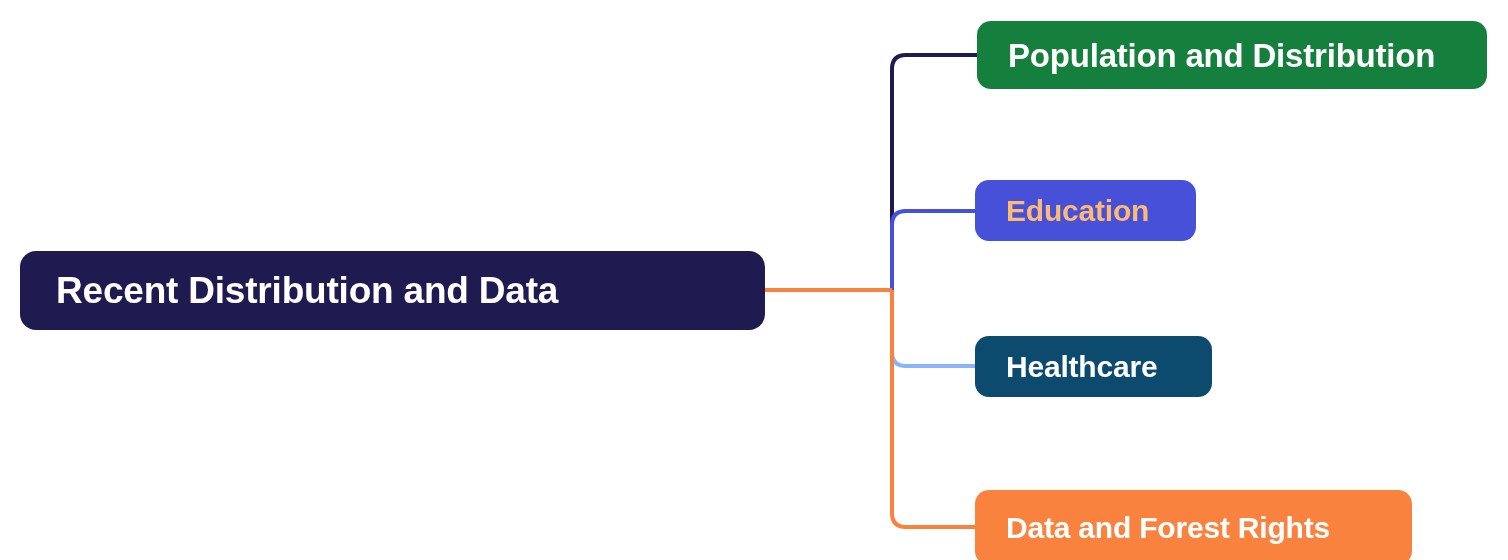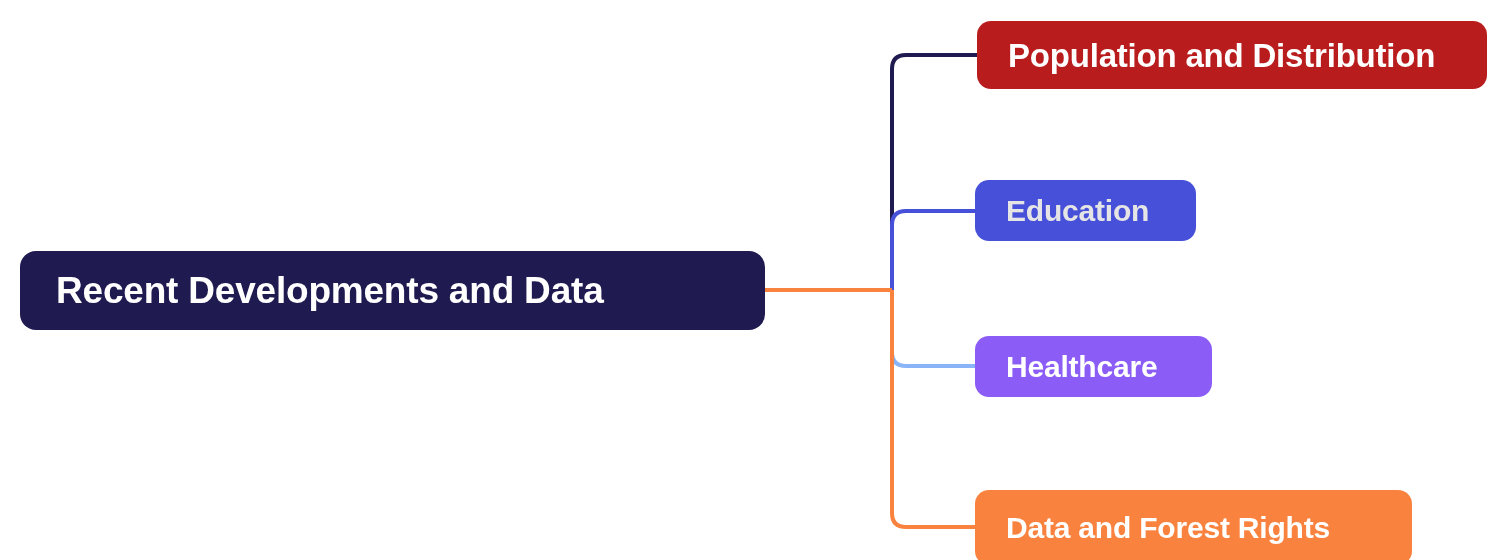--- a/index.html
+++ b/index.html
@@ -105,32 +105,32 @@
 
     <path d="M 892 292 L 892 225 Q 892 211 906 211 L 977 211" fill="none" stroke="#4750D8" stroke-width="4" stroke-linecap="butt"></path>
 
     <path d="M 892 292 L 892 352 Q 892 366 906 366 L 977 366" fill="none" stroke="#8AB4F8" stroke-width="4" stroke-linecap="butt"></path>
 
     <path d="M 765 290 L 892 290" fill="none" stroke="#F9833E" stroke-width="4" stroke-linecap="butt"></path>
     <path d="M 892 290 L 892 513 Q 892 527 906 527 L 977 527" fill="none" stroke="#F9833E" stroke-width="4" stroke-linecap="butt"></path>
   </svg>
 
   <div class="node" id="node-root" style="background: rgb(31, 26, 79); color: rgb(255, 255, 255);">
-    <span class="node-label">Recent Developments and Data</span>
+    <span class="node-label">Recent Distribution and Data</span>
   </div>
 
-  <div class="node" id="node-child-0" style="background: #b91c1c; color: rgb(255, 255, 255);">
+  <div class="node" id="node-child-0" style="background: #15803d; color: rgb(255, 255, 255);">
     <span class="node-label">Population and Distribution</span>
   </div>
 
-  <div class="node" id="node-child-1" style="background: rgb(71, 80, 216); color: #e5e5e5;">
+  <div class="node" id="node-child-1" style="background: rgb(71, 80, 216); color: #fdba74;">
     <span class="node-label">Education</span>
   </div>
 
-  <div class="node" id="node-child-2" style="background: #8b5cf6; color: rgb(255, 255, 255);">
+  <div class="node" id="node-child-2" style="background: #0c4a6e; color: rgb(255, 255, 255);">
     <span class="node-label">Healthcare</span>
   </div>
 
   <div class="node" id="node-child-3" style="background: rgb(249, 131, 62); color: rgb(255, 255, 255);">
     <span class="node-label">Data and Forest Rights</span>
   </div>
 
 </div>
 
 </body></html>

